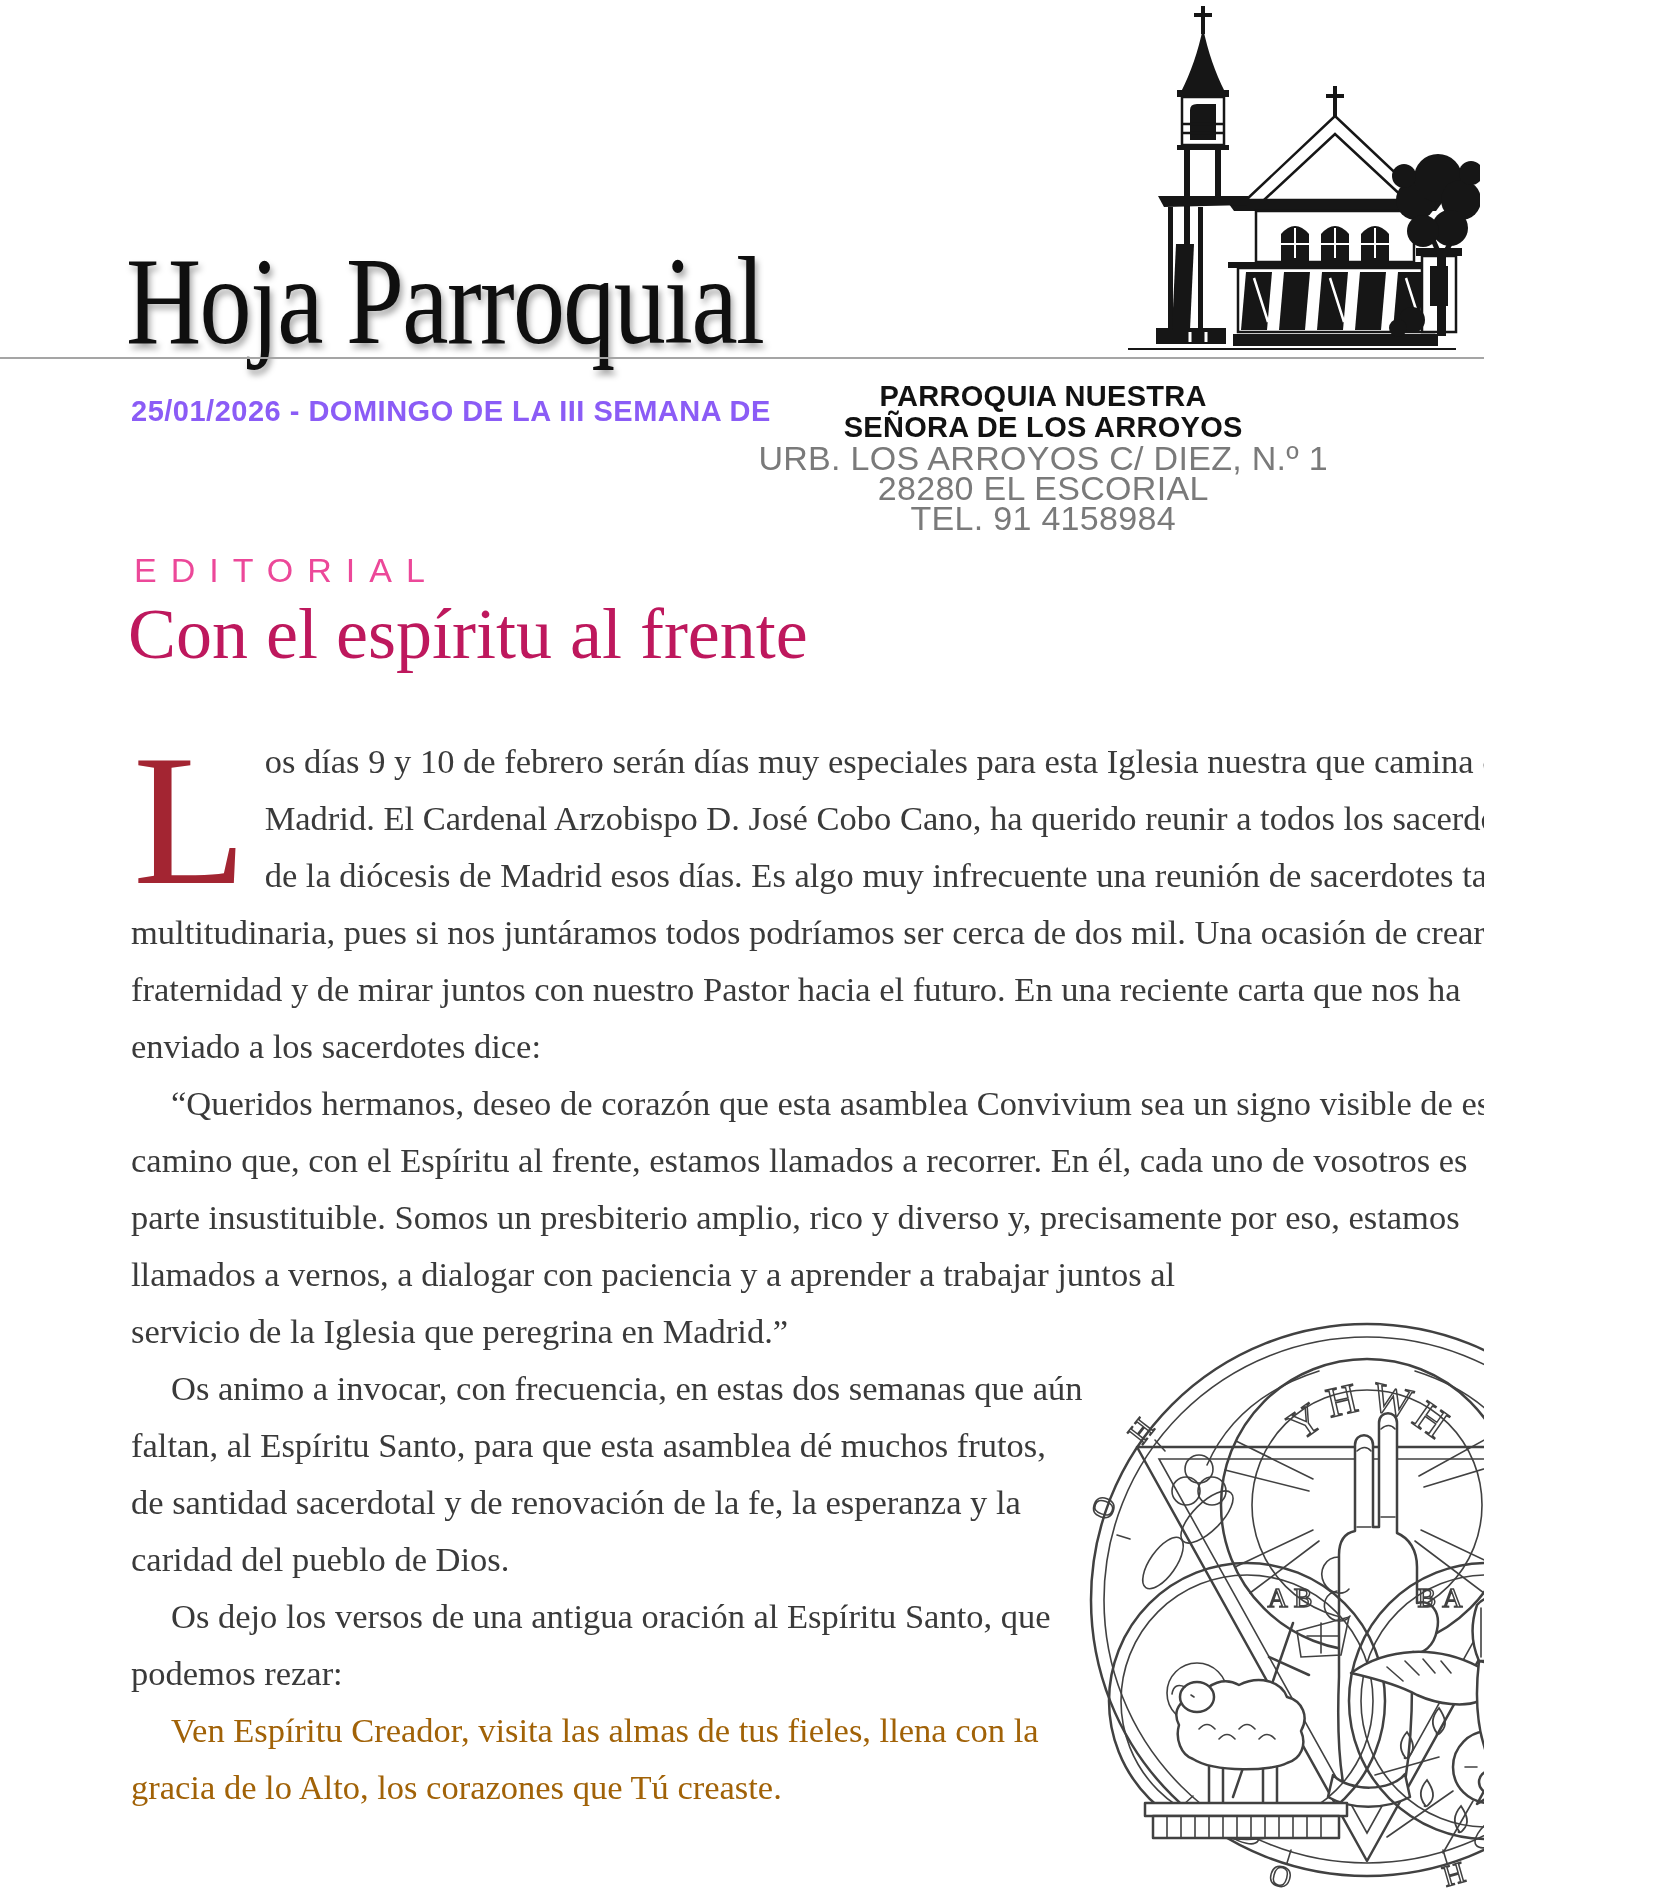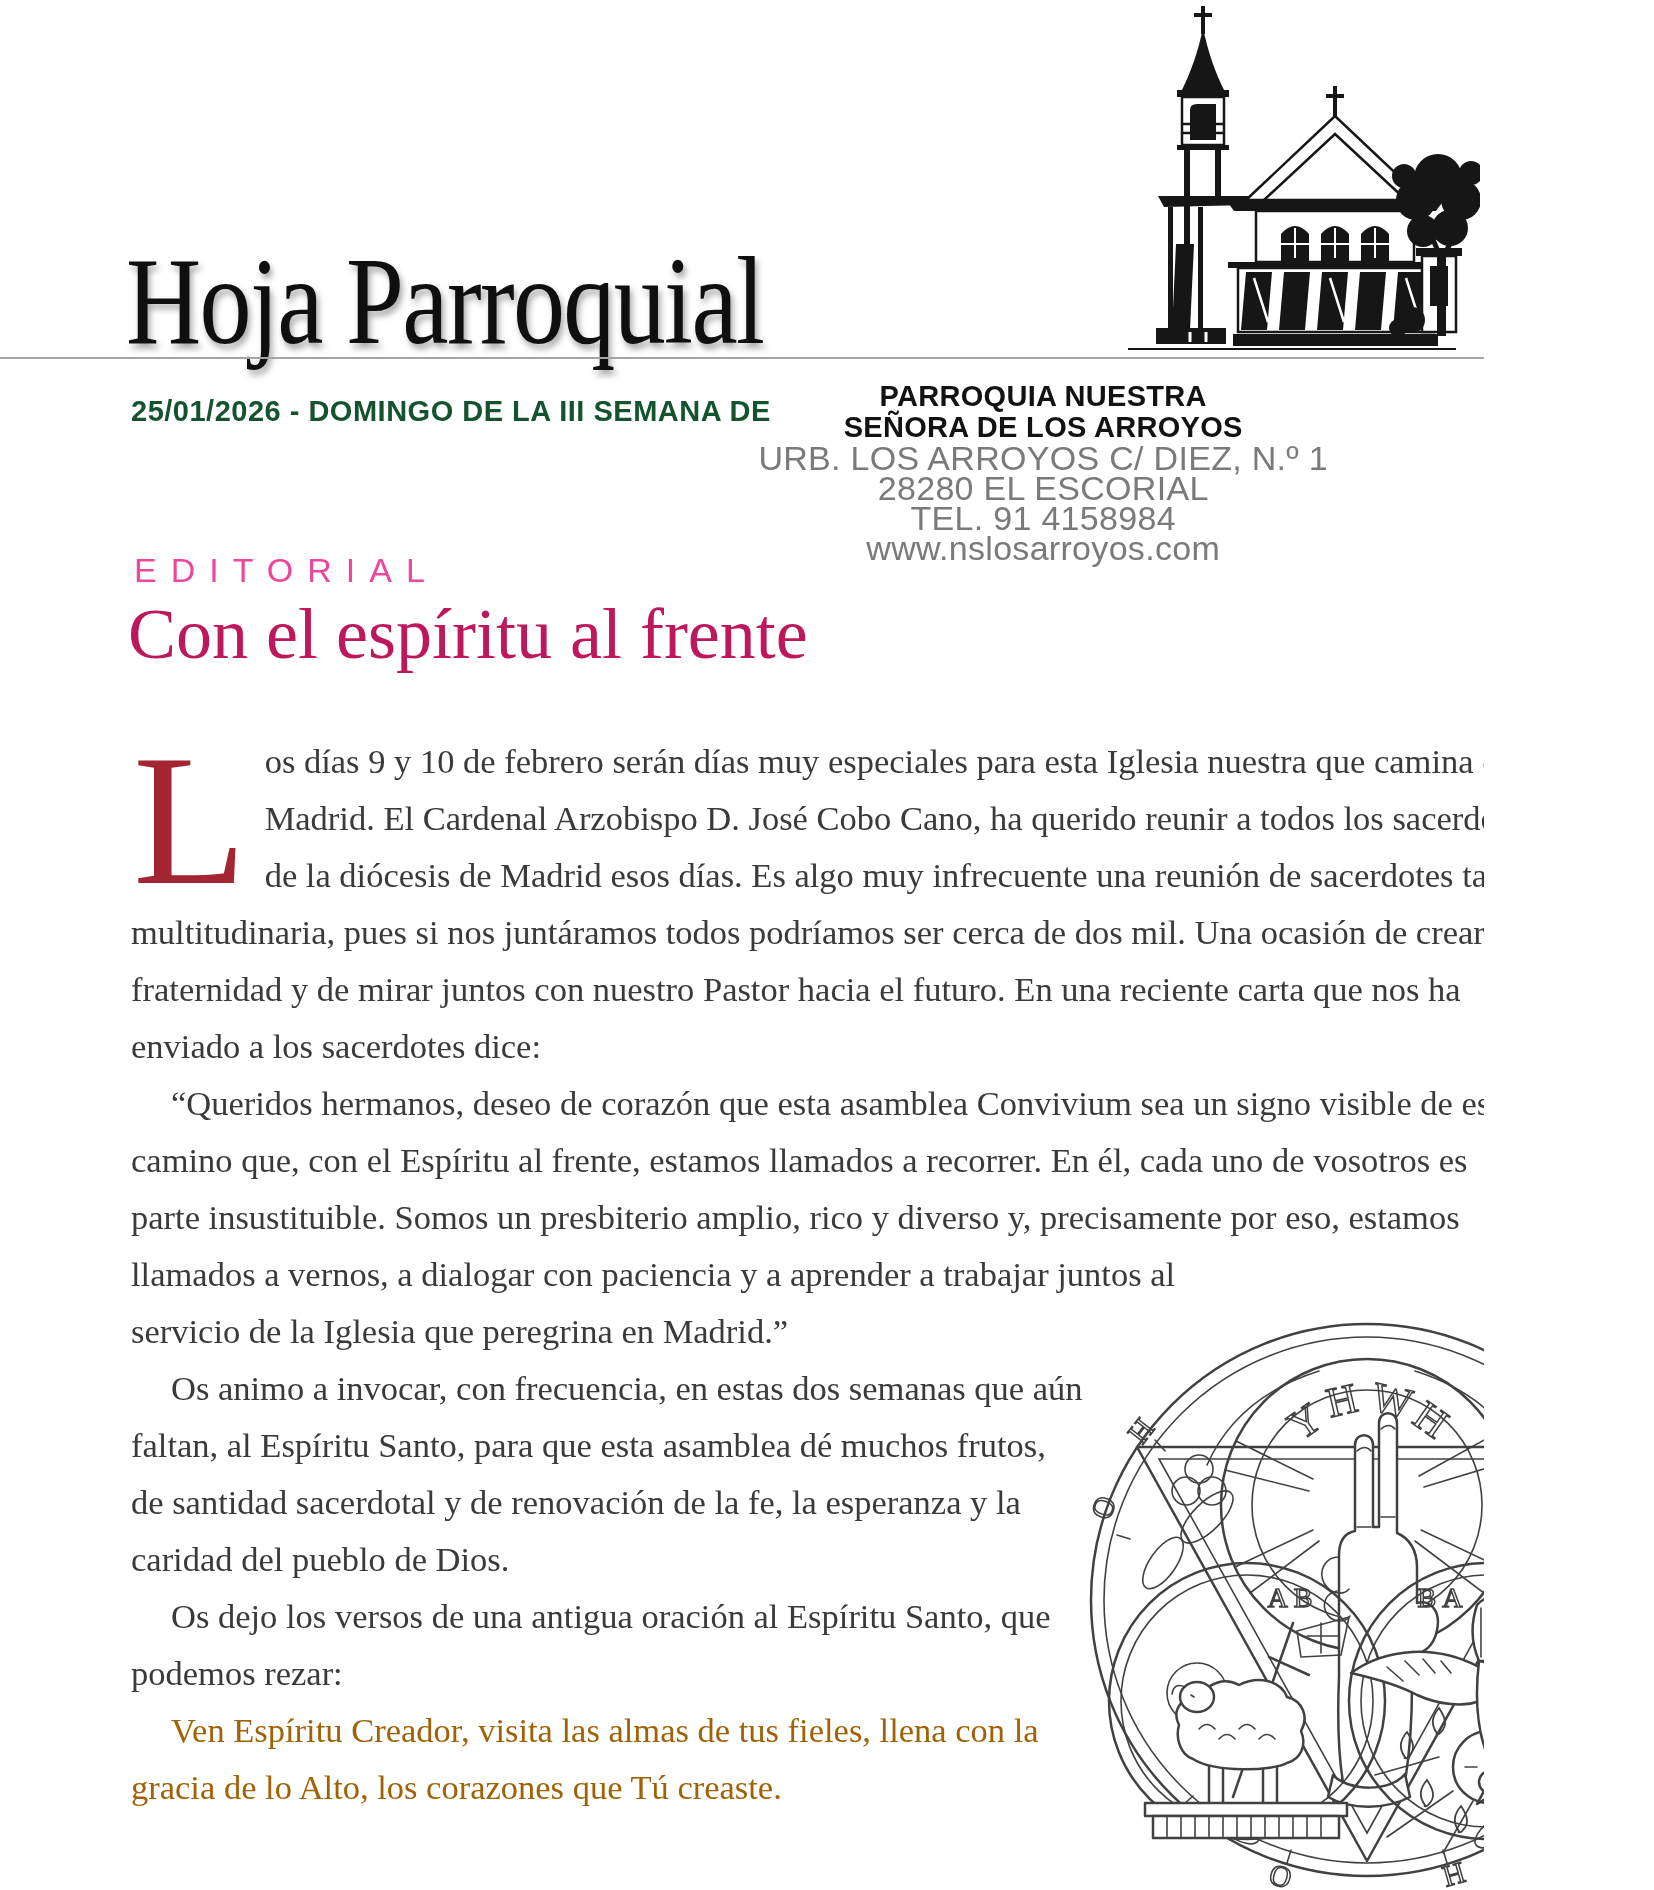--- a/index.html
+++ b/index.html
@@ -8,21 +8,21 @@
 
   
   .masthead-title{position:absolute;left:126px;top:240px;margin:0;font-weight:normal;
     font-size:124px;line-height:1;color:#0f0f0f;letter-spacing:-2px;
     transform:scaleX(.84);transform-origin:left top;white-space:nowrap;
     text-shadow:3px 5px 7px rgba(0,0,0,.35);}
   .rule{position:absolute;left:0;top:357px;width:1654px;height:2px;background:#a5a5a5;}
   .church{position:absolute;left:1098px;top:4px;}
 
   .issue{position:absolute;left:131px;top:392px;font-family:"Liberation Sans",sans-serif;
-    font-weight:bold;font-size:29px;line-height:39px;color:#14532d;letter-spacing:.5px;}
+    font-weight:bold;font-size:29px;line-height:39px;color:#8b5cf6;letter-spacing:.5px;}
 
   .parish{position:absolute;right:156px;top:381px;text-align:center;
     font-family:"Liberation Sans",sans-serif;}
   .parish .bold{font-size:29px;line-height:31px;font-weight:bold;color:#121212;letter-spacing:.3px;}
   .parish .light{font-size:34px;line-height:30px;font-weight:normal;color:#7a7a7a;letter-spacing:.3px;}
 
   
   .kicker{position:absolute;left:134px;top:551px;font-family:"Liberation Sans",sans-serif;
     font-size:34px;letter-spacing:14px;color:#ec4899;}
   .headline{position:absolute;left:128px;top:598px;margin:0;font-weight:normal;
@@ -121,21 +121,20 @@
   <div class="issue">
     <div>25/01/2026 - DOMINGO DE LA III SEMANA DE</div>
   </div>
 
   <div class="parish">
     <div class="bold">PARROQUIA NUESTRA</div>
     <div class="bold">SEÑORA DE LOS ARROYOS</div>
     <div class="light">URB. LOS ARROYOS C/ DIEZ, N.º 1</div>
     <div class="light">28280 EL ESCORIAL</div>
     <div class="light">TEL. 91 4158984</div>
-    <div class="light">www.nslosarroyos.com</div>
   </div>
 
   <div class="kicker">EDITORIAL</div>
   <h2 class="headline">Con el espíritu al frente</h2>
 
   <div class="body-text">
 
     <div class="rosette-float">
       <svg class="rosette" width="560" height="590" viewBox="0 0 560 590" aria-hidden="true">
 

